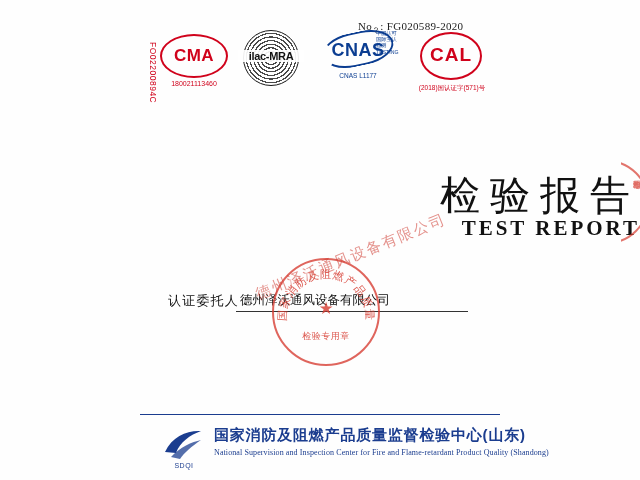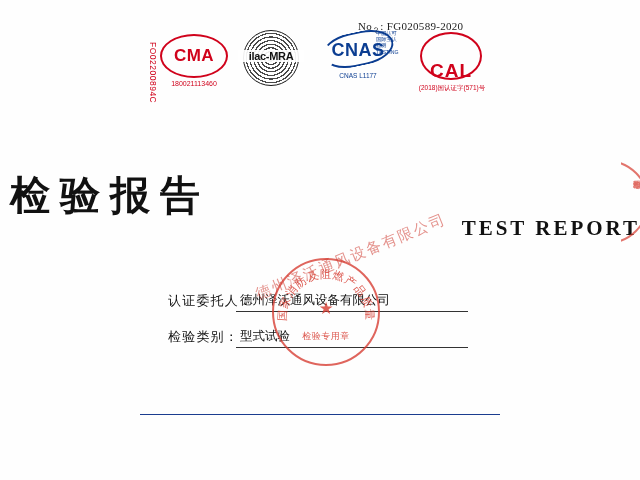--- a/index.html
+++ b/index.html
@@ -183,40 +183,39 @@
   .cal-text {
     position: absolute;
     left: 0; top: 16px;
     width: 82px;
     text-align: center;
     font-family: "Liberation Sans", sans-serif;
     font-weight: bold;
     font-size: 19px;
     color: #d0021b;
     letter-spacing: 1px;
-    margin-top: 16px;
   }
   .cal-no {
     position: absolute;
     left: -6px; top: 56px;
     width: 96px;
     text-align: center;
     font-family: "Liberation Sans", sans-serif;
     font-size: 6.5px;
     color: #d0021b;
   }
 
   
   .title-cn {
     position: absolute;
     left: 0; top: 168px;
     width: 640px;
-    text-align: left;
+    text-align: right;
     font-family: "Liberation Serif", serif;
-    font-weight: bold;
+    font-weight: normal;
     font-size: 40px;
     letter-spacing: 10px;
     text-indent: 10px;
     color: #111;
   }
   .title-en {
     position: absolute;
     left: 0; top: 216px;
     width: 640px;
     text-align: right;
@@ -458,25 +457,20 @@
 
   <div class="fields">
 
     <div class="field">
       <span class="label">认证委托人：</span>
       <span class="value">德州泽沃通风设备有限公司</span>
       <span class="rule"></span>
     </div>
 
 
-    <div class="field">
-      <span class="label">检验类别：</span>
-      <span class="value">型式试验</span>
-      <span class="rule"></span>
-    </div>
 
   </div>
 
   <div class="stamp">
     <div class="stamp-ring"></div>
     <svg class="stamp-arc-text" viewBox="0 0 108 108">
       <defs>
         <path id="arcpath" d="M 14,60 A 40,40 0 0 1 94,60"></path>
       </defs>
       <text>
@@ -488,14 +482,23 @@
   </div>
 
   <div class="seal-diagonal">德州泽沃通风设备有限公司</div>
 
   <div class="edge-stamp">
     <div class="arc"></div>
     <div class="txt">检验专用章</div>
   </div>
 
   <div class="footer-rule"></div>
+  <div class="footer">
+    <svg class="sdqi-mark" viewBox="0 0 42 36">
+      <path d="M3 26 C10 10, 26 4, 39 5 C28 9, 18 16, 14 27 Z" fill="#1b3d8f"></path>
+      <path d="M9 31 C18 21, 30 16, 39 14 C30 20, 22 27, 18 33 Z" fill="#1b3d8f" opacity="0.75"></path>
+    </svg>
+    <div class="sdqi-text">SDQI</div>
+    <div class="footer-cn">国家消防及阻燃产品质量监督检验中心(山东)</div>
+    <div class="footer-en">National Supervision and Inspection Center for Fire and Flame-retardant Product Quality (Shandong)</div>
+  </div>
 
 </div>
 
 </body></html>

